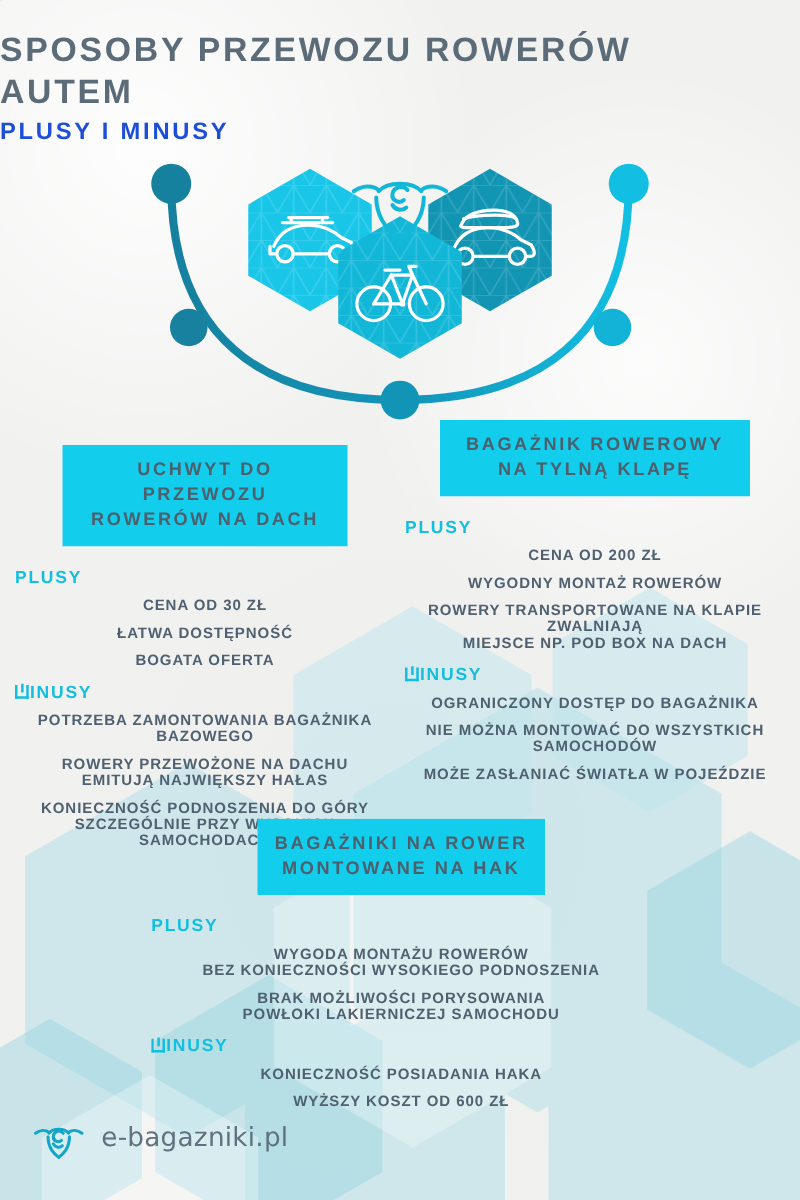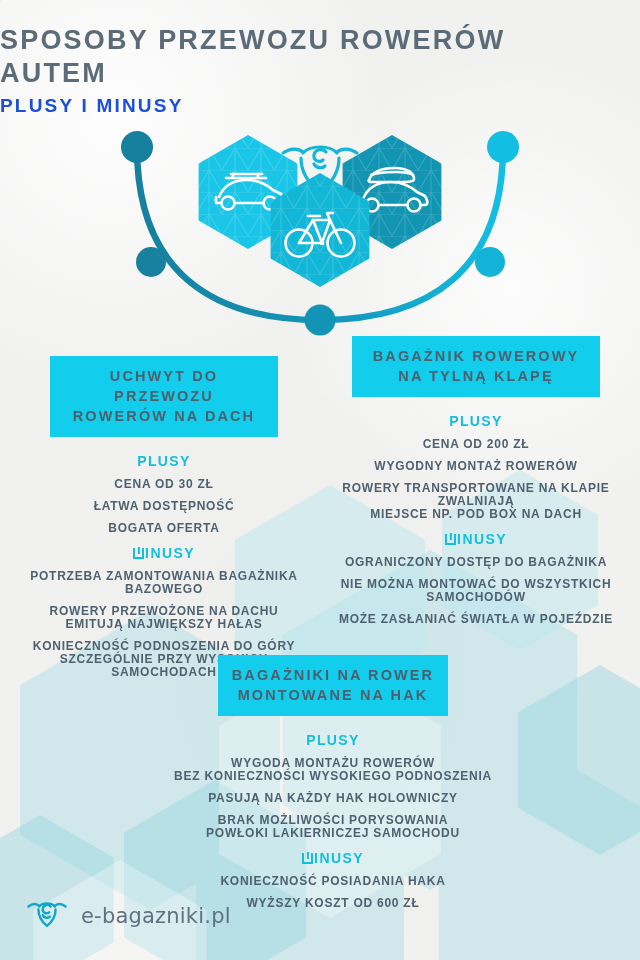--- a/index.html
+++ b/index.html
@@ -38,37 +38,37 @@
   }
 
   
   #hero { position:absolute; top:120px; left:0; width:640px; height:220px; z-index:4; }
   #hero svg { display:block; }
 
   
   .col { position:absolute; z-index:6; }
   #col-left  { top:356px; left:12px;  width:304px; }
   #col-right { top:336px; left:324px; width:304px; }
-  #col-bottom{ top:655px; left:133px; width:400px; z-index:6; }
+  #col-bottom{ top:655px; left:121px; width:400px; z-index:6; }
 
   .band {
     background:#12cdeb;
     color:#4d5f6d;
     font-size:14.5px; font-weight:bold;
     letter-spacing:2.1px; line-height:20px;
     text-align:center;
     padding:10px 8px 11px;
   }
   #col-left .band  { margin:0 38px; }
   #col-right .band { margin:0 28px; }
   #col-bottom .band{ margin:0 85px; }
 
   .sect-title {
     color:#12bfdf; font-size:14px; font-weight:bold;
-    letter-spacing:1.4px; text-align:center;
+    letter-spacing:1.4px; text-align:left;
     margin-top:16px; margin-bottom:5px;
   }
   .sect-title.minus { margin-top:10px; }
   .m-glyph {
     display:inline-block; width:11px; height:11px;
     border:2.2px solid #12bfdf; border-top:none;
     position:relative; top:0px; margin-right:1px;
     vertical-align:-1px;
   }
   .m-glyph::after{
@@ -78,21 +78,21 @@
   .item {
     color:#4f6170; font-size:12px; font-weight:bold;
     letter-spacing:0.75px; line-height:13px;
     text-align:center; margin:9px 0;
   }
   .item:first-of-type { margin-top:3px; }
 
   
   #footer {
     position:absolute; left:25px; bottom:32px;
-    display:flex; align-items:flex-end; gap:12px; z-index:7;
+    display:flex; align-items:flex-start; gap:12px; z-index:7;
   }
   #footer .logo-text {
     color:#5e7280; font-size:21px; letter-spacing:0.2px;
     font-family:"DejaVu Sans", sans-serif;
   }
 </style>
 </head>
 <body>
 
 <div id="paper-texture"></div>
@@ -254,21 +254,20 @@
   <div class="item">MOŻE ZASŁANIAĆ ŚWIATŁA W POJEŹDZIE</div>
 </div>
 
 <div class="col" id="col-bottom">
   <div class="band">
     <div>BAGAŻNIKI NA ROWER</div>
     <div>MONTOWANE NA HAK</div>
   </div>
   <div class="sect-title">PLUSY</div>
   <div class="item ml">WYGODA MONTAŻU ROWERÓW<br>BEZ KONIECZNOŚCI WYSOKIEGO PODNOSZENIA</div>
-  <div class="item">PASUJĄ NA KAŻDY HAK HOLOWNICZY</div>
   <div class="item ml">BRAK MOŻLIWOŚCI PORYSOWANIA<br>POWŁOKI LAKIERNICZEJ SAMOCHODU</div>
   <div class="sect-title minus">
     <span class="m-glyph"></span><span>INUSY</span>
   </div>
   <div class="item">KONIECZNOŚĆ POSIADANIA HAKA</div>
   <div class="item">WYŻSZY KOSZT OD 600 ZŁ</div>
 </div>
 
 <div id="footer">
   <svg width="44" height="30" viewBox="0 0 60 42">

